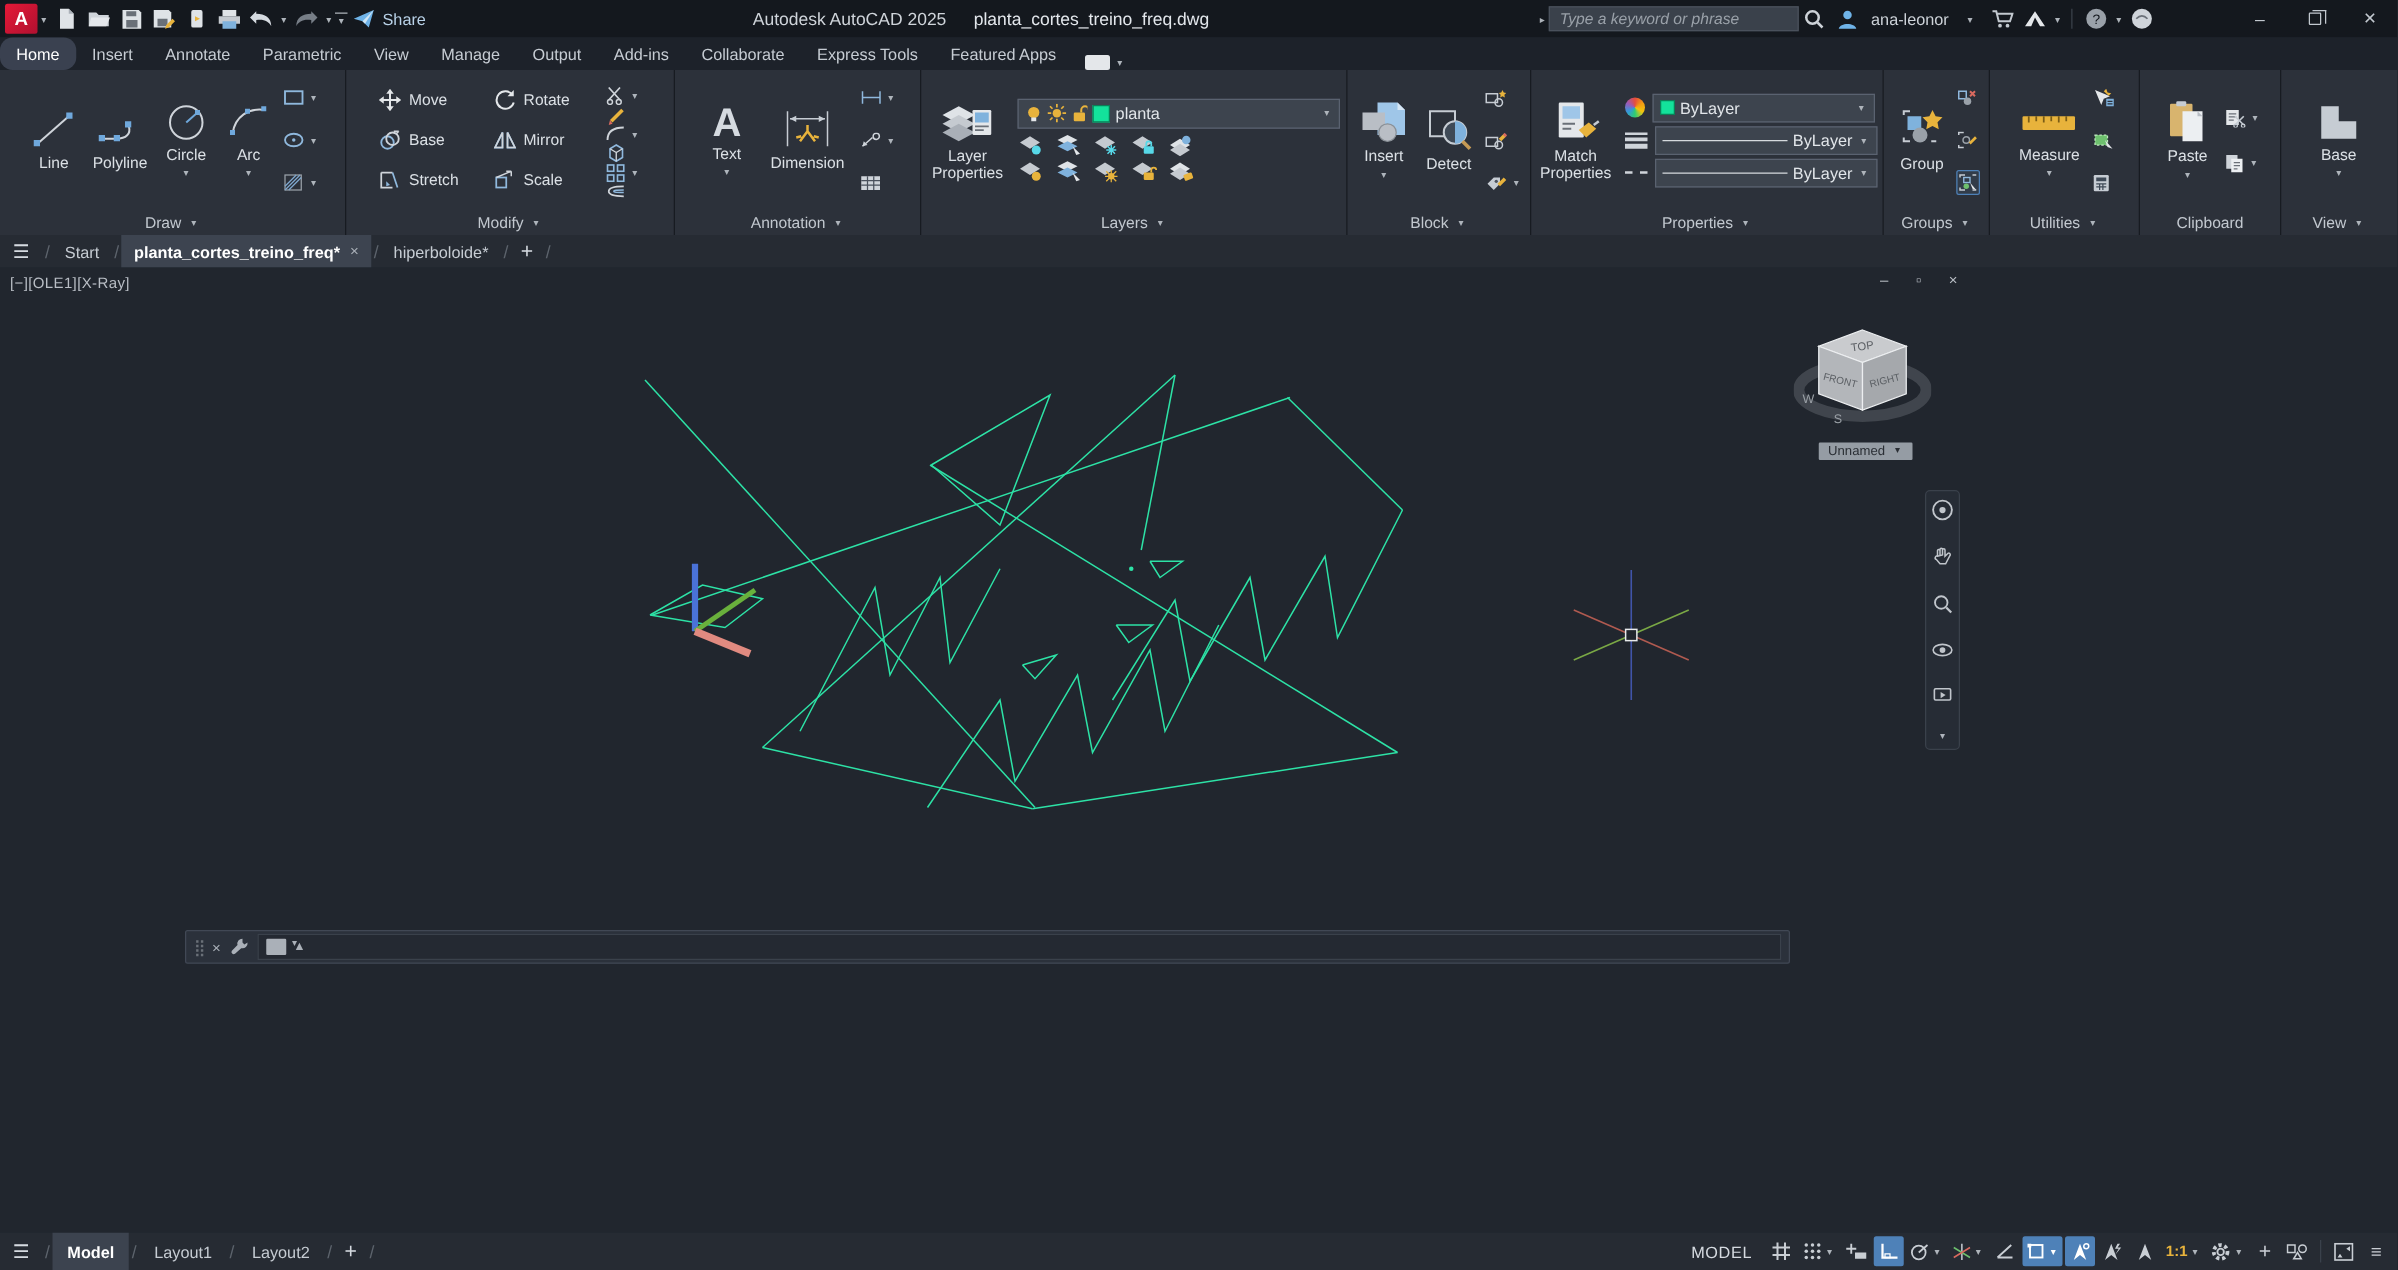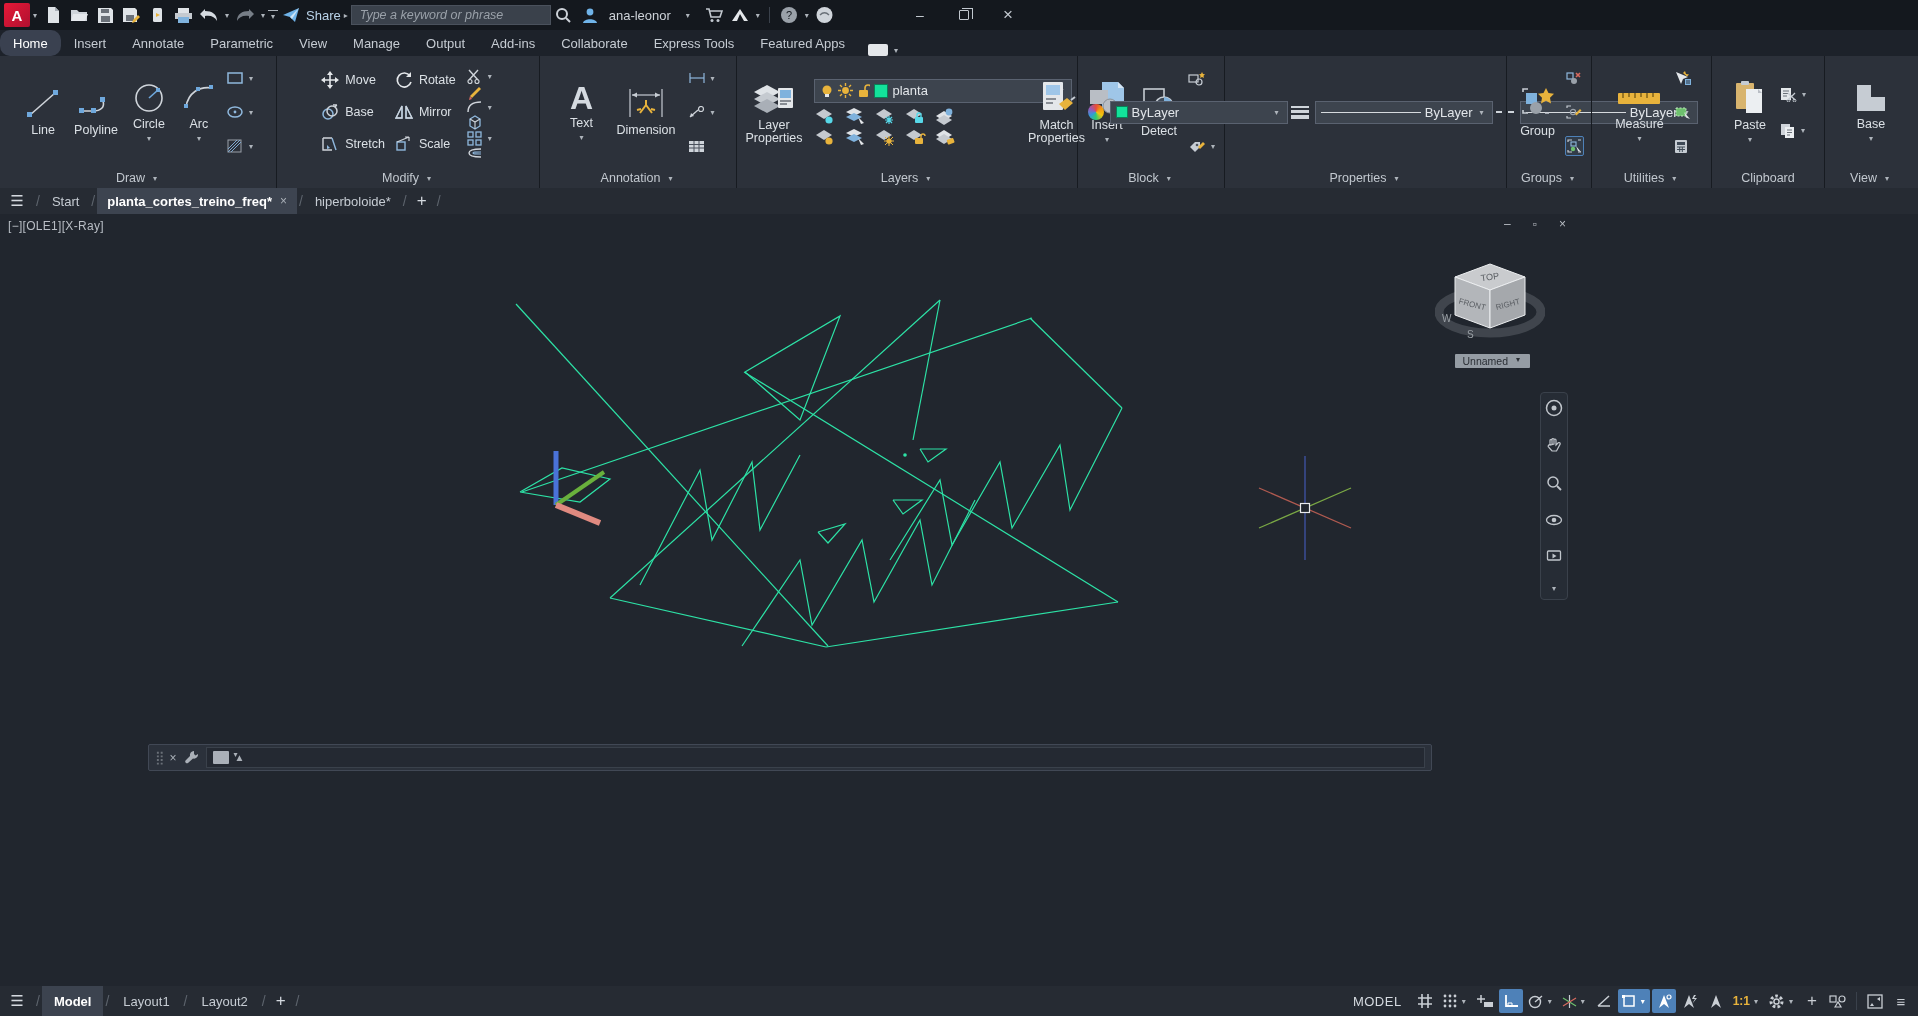--- a/index.html
+++ b/index.html
@@ -175,20 +175,24 @@
     <span class="caret">▾</span>
   <span class="caret" style="border-top:1px solid #aeb4bb; padding-top:1px;">▾</span>
   <span class="qa">
     <svg width="18" height="16" viewBox="0 0 18 16">
         <path d="M1 8L17 1l-4 14-5-5z" fill="#6fb3e8"></path>
         <path d="M8 10l9-9-7 11z" fill="#cfe5f5"></path>
       </svg>
   </span>
   <span class="share">Share</span>
 
+  <div class="title-center">
+    <span>Autodesk AutoCAD 2025</span>
+    <span class="doc">planta_cortes_treino_freq.dwg</span>
+  </div>
 
   <div class="search-wrap">
     <span class="caret">▸</span>
     <input class="search-input" placeholder="Type a keyword or phrase" style="">
     <span class="qa">
       <svg width="17" height="17" viewBox="0 0 17 17">
           <circle cx="7" cy="7" r="5" fill="none" stroke="#cdd2d8" stroke-width="2"></circle>
           <line x1="11" y1="11" x2="15" y2="15" stroke="#cdd2d8" stroke-width="2"></line>
         </svg>
     </span>
@@ -316,21 +320,21 @@
         </span>
       </div>
     </div>
     <div class="plabel">
       <span>Draw</span>
         <span class="caret">▾</span>
     </div>
   </div>
 
   <div class="panel" style="width:263px;">
-    <div class="pbody" style="gap:10px;">
+    <div class="pbody" style="gap:28px;">
       <div class="mgrid">
         <div class="mrow">
           <svg width="18" height="18" viewBox="0 0 18 18">
               <path d="M9 0l3 4H6zM9 18l3-4H6zM0 9l4-3v6zM18 9l-4-3v6z" fill="#e4e7ea"></path>
               <path d="M9 3v12M3 9h12" stroke="#e4e7ea" stroke-width="1.6"></path>
             </svg>
           <span>Move</span>
         </div>
         <div class="mrow">
           <svg width="18" height="16" viewBox="0 0 18 16">
@@ -620,21 +624,21 @@
       <div class="big">
         <svg width="40" height="36" viewBox="0 0 40 36">
             <rect x="6" y="2" width="20" height="28" rx="1" fill="#e4e7ea"></rect>
             <rect x="9" y="5" width="14" height="10" fill="#9fc6e8"></rect>
             <path d="M9 19h10M9 23h7" stroke="#6a7078" stroke-width="1.6"></path>
             <path d="M22 24l8-6 6 5-8 7z" fill="#e8b33c"></path>
             <path d="M34 20l4-3" stroke="#c6ccd3" stroke-width="2"></path>
           </svg>
         <span class="lbl"><span>Match</span><br><span>Properties</span></span>
       </div>
-      <div style="display:flex; flex-direction:row; gap:3px;">
+      <div style="display:flex; flex-direction:column; gap:3px;">
         <div style="display:flex; align-items:center; gap:6px;">
           <span class="colorwheel"></span>
           <div class="combo" style="width:178px; height:23px;">
             <span class="swatch" style="width:12px;height:12px;"></span>
             <span style="flex:1;">ByLayer</span>
             <span class="caret">▾</span>
           </div>
         </div>
         <div style="display:flex; align-items:center; gap:6px;">
           <span class="lwicon">

